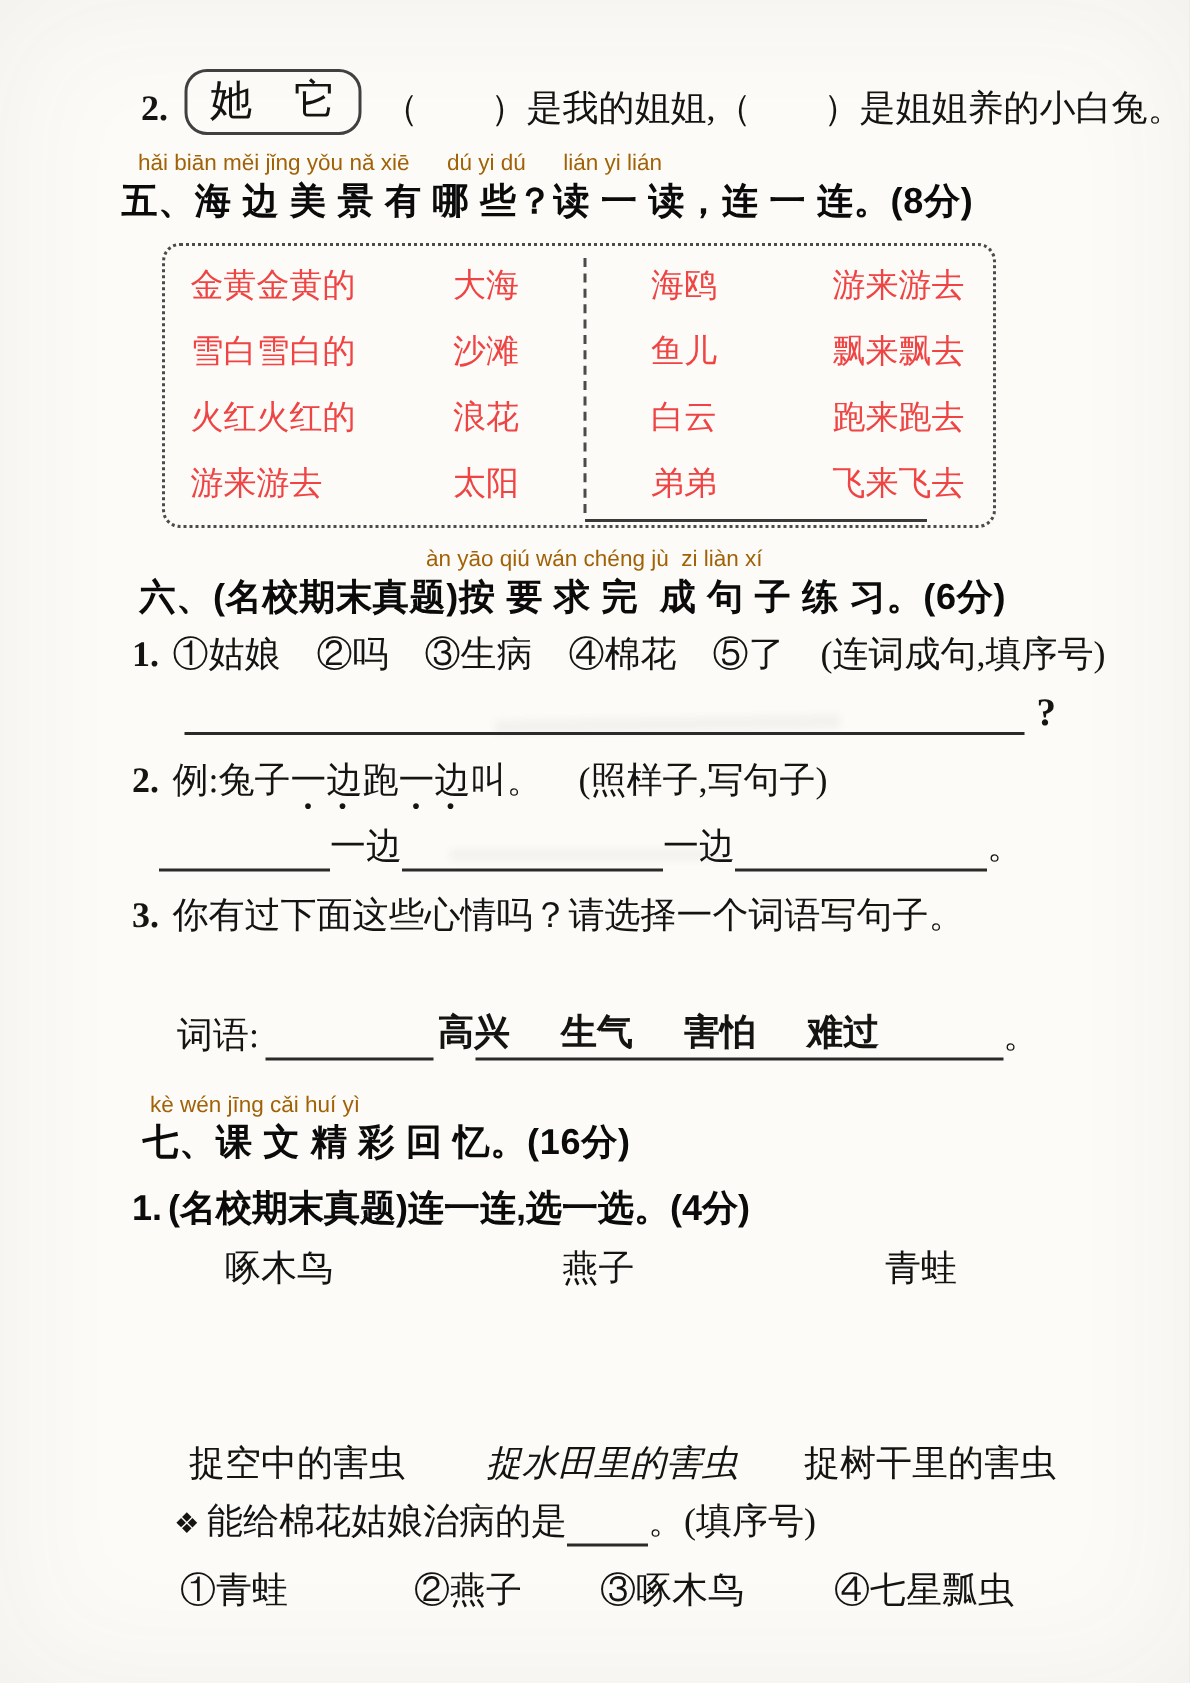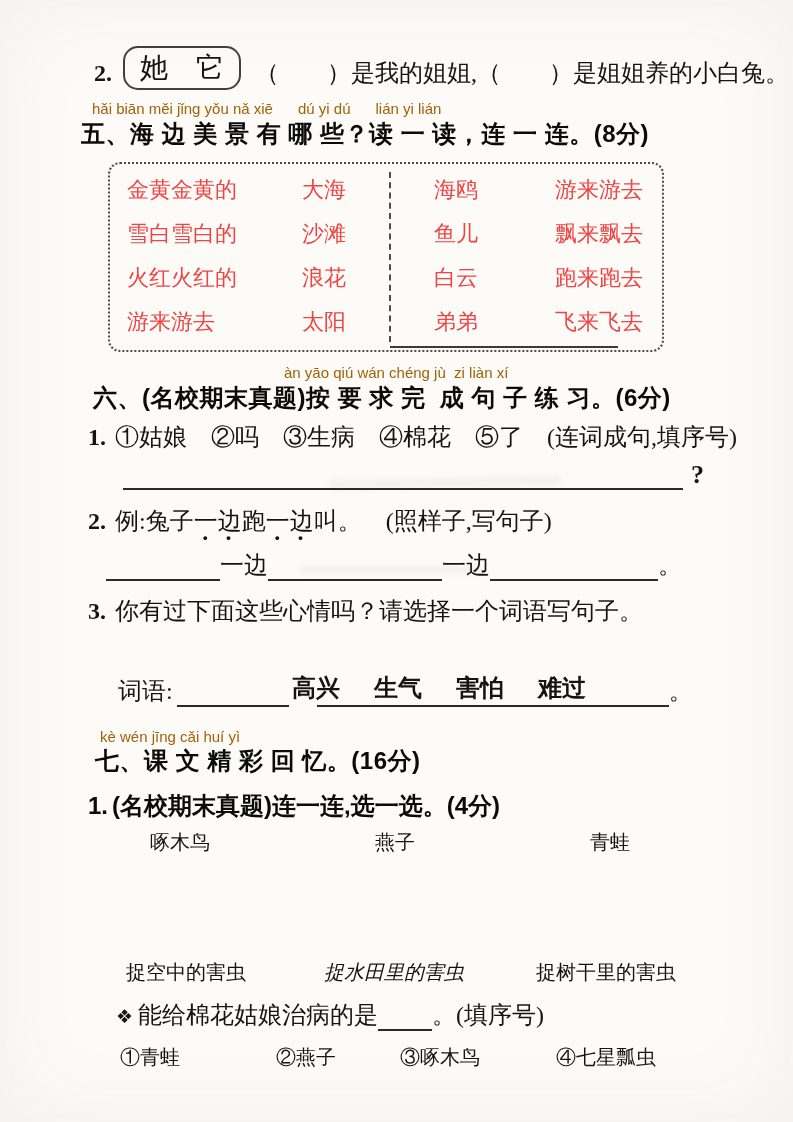--- a/index.html
+++ b/index.html
@@ -35,21 +35,21 @@
   .mdivider{position:absolute;left:279px;top:8px;bottom:8px;width:0;border-left:2px dashed #4b4b4b;}
   .c1{left:17px}.c2{left:192px}.c3{left:324px}.c4{left:445px}
   .emdot{position:relative;display:inline-block;}
   .emdot::before,.emdot::after{
     content:"·";position:absolute;bottom:-13px;font-size:24px;font-weight:bold;
     line-height:1;color:#161412;
   }
   .emdot::before{left:16%;}
   .emdot::after{left:64%;}
   .qmark{font-size:26px;margin-left:8px;font-weight:bold;white-space:pre;}
-  .abs{position:absolute;font-size:20px;white-space:pre;}
+  .abs{position:absolute;font-size:24px;white-space:pre;}
   .moodwords{position:absolute;left:292px;top:639px;display:flex;gap:34px;margin-top:33px;}
   .moodword{font-weight:bold;font-size:24px;white-space:pre;}
   .sansline{font-family:"Liberation Sans","DejaVu Sans",sans-serif;font-weight:bold;font-size:24px;white-space:pre;color:#0b0b0b;line-height:1.3;}
   .fillmarker{font-size:19px;margin-right:5px;padding-bottom:3px;}
   .smudge{position:absolute;background:rgba(40,40,40,.045);filter:blur(2px);pointer-events:none;}
   .artifact-line{position:absolute;height:2px;background:#3a3a3a;}
 </style>
 </head>
 <body>
 

